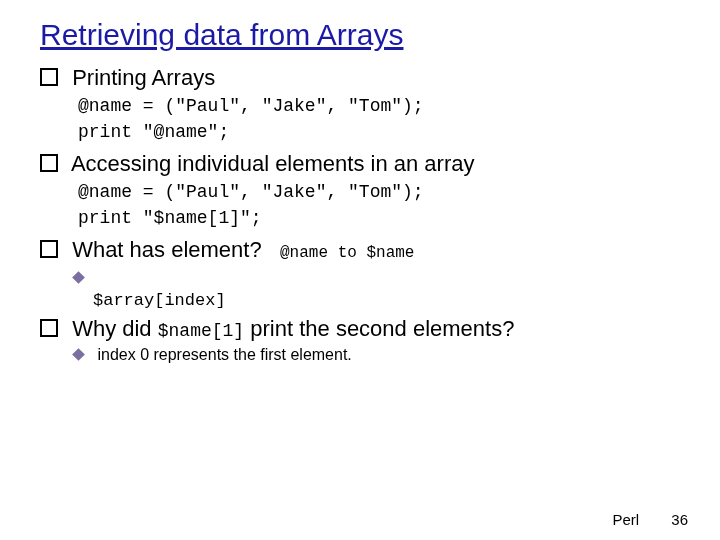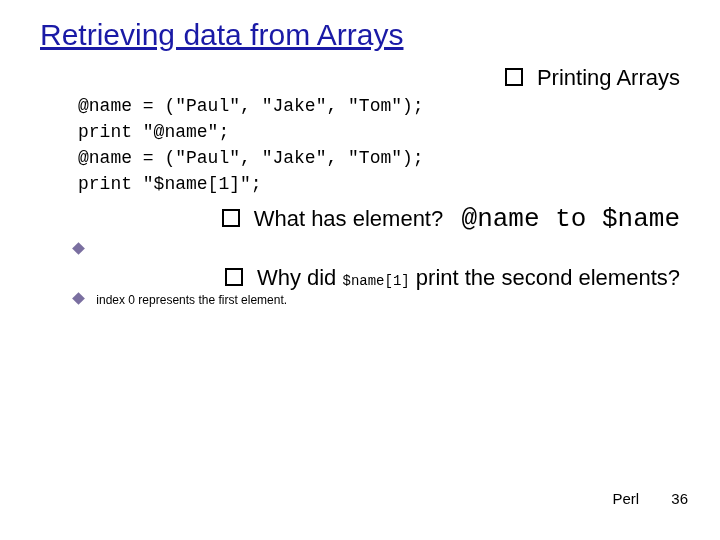--- a/index.html
+++ b/index.html
@@ -24,36 +24,35 @@
     font-size: 30px;
     font-weight: 400;
     text-decoration: underline;
     margin: 0 0 12px 0;
     font-family: Verdana, Arial, sans-serif;
   }
   .h2line {
     font-size: 22px;
     margin: 6px 0 2px 0;
     line-height: 1.25;
-    text-align: right;
   }
   .h2line.tight-top { margin-top: 4px; }
   .bullet-sq {
     display: inline-block;
     width: 14px;
     height: 14px;
     border: 2px solid #000;
     margin-right: 8px;
     position: relative;
     top: 1px;
   }
   .h2label { font-weight: 400; }
   .code-inline {
     font-family: "Courier New", monospace;
-    font-size: 26px;
+    font-size: 16px;
   }
   .codeblock {
     font-family: "Courier New", monospace;
     font-size: 18px;
     margin: 0 0 2px 38px;
     line-height: 1.35;
     white-space: pre;
   }
   .subline {
     margin: 2px 0 2px 34px;
@@ -69,61 +68,66 @@
     margin-right: 10px;
     position: relative;
     top: -1px;
   }
   .mono-small {
     font-family: "Courier New", monospace;
     font-size: 17px;
   }
   .footer {
     position: absolute;
-    bottom: 33px;
+    bottom: 12px;
     right: 32px;
     font-size: 15px;
   }
   .footer .lbl { margin-right: 28px; }
 </style>
 </head>
 <body>
 
 <div class="slide">
 
   <h1 class="title">Retrieving data from Arrays</h1>
 
   <div class="h2line">
     <span class="bullet-sq"></span>
     <span class="h2label">Printing Arrays</span>
   </div>
   <div class="codeblock">@name = ("Paul", "Jake", "Tom");</div>
   <div class="codeblock">print "@name";</div>
 
+  <div class="h2line">
+    <span class="bullet-sq"></span>
+    <span class="h2label">Accessing individual elements in an array</span>
+  </div>
   <div class="codeblock">@name = ("Paul", "Jake", "Tom");</div>
   <div class="codeblock">print "$name[1]";</div>
 
   <div class="h2line">
     <span class="bullet-sq"></span>
     <span class="h2label">What has element?</span>
     &nbsp;
     <span class="code-inline">@name to $name</span>
   </div>
   <div class="subline">
     <span class="diamond"></span>
     <br>
+    <span style="margin-left:19px;" class="mono-small">$array[index]</span>
   </div>
 
   <div class="h2line tight-top">
     <span class="bullet-sq"></span>
     <span class="h2label">Why did</span>
-    <span class="mono-small" style="font-size:14px;">$name[1]</span>
+    <span class="mono-small" style="font-size:18px;">$name[1]</span>
     <span class="h2label">print the second elements?</span>
   </div>
-  <div class="subline" style="font-size:12px;">
+  <div class="subline" style="font-size:16px;">
     <span class="diamond"></span>
     <span>index 0 represents the first element.</span>
   </div>
 
   <div class="footer">
     <span class="lbl">Perl</span>
     <span>36</span>
   </div>
 
 </div>

